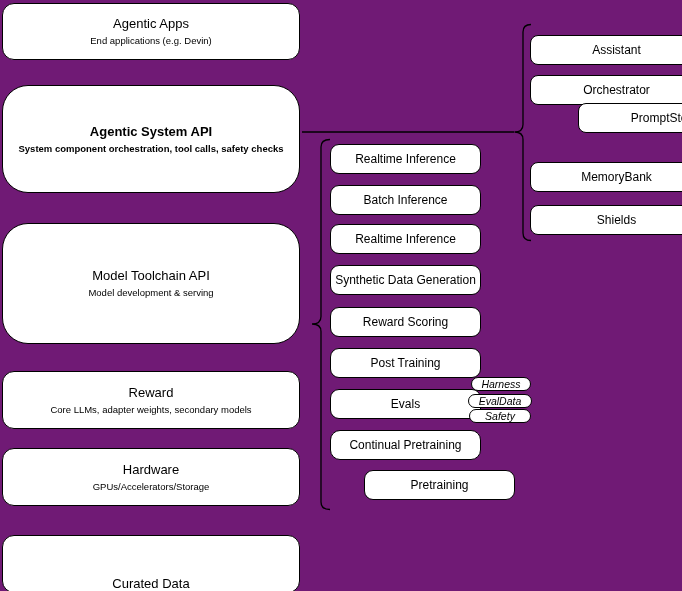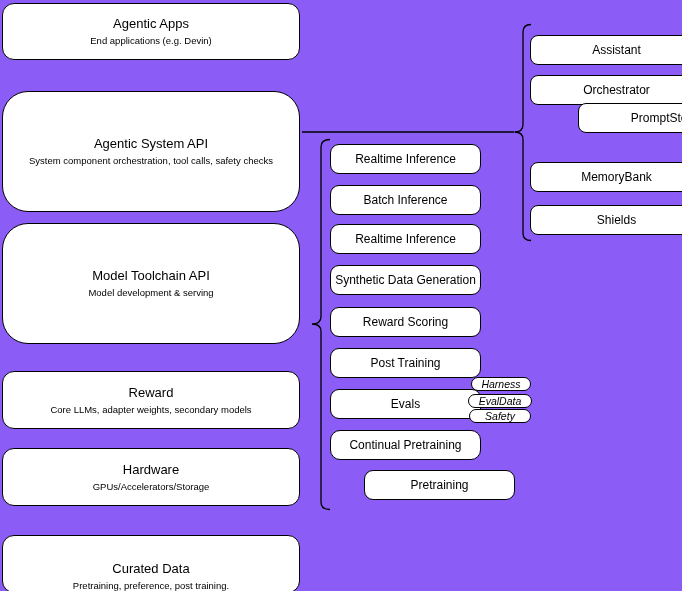--- a/index.html
+++ b/index.html
@@ -1,19 +1,19 @@
 <!DOCTYPE html>
 <html><head>
 <meta charset="utf-8">
 <style>
   html,body{margin:0;padding:0;background:#ffffff;}
   .canvas{
     position:relative;
     width:682px;height:591px;
-    background:#8b5cf6;
+    background:#701a75;
     font-family:"Liberation Sans", sans-serif;
     color:#000000;
     overflow:hidden;
   }
   .connectors{position:absolute;left:0;top:0;width:682px;height:591px;}
   .connectors path{fill:none;stroke:#000000;stroke-width:1.3px;}
 
   .node{
     position:absolute;
     background:#ffffff;
@@ -24,21 +24,21 @@
     text-align:center;
   }
   .title{font-size:13px;line-height:16px;}
   .subtitle{font-size:9.5px;line-height:12px;margin-top:3px;}
 
   
   .lb{left:2px;width:298px;}
   .lb-small{border-radius:12px;height:57px;}
   .lb-large{border-radius:26px;}
   #b-apps{top:3px;}
-  #b-asa{top:91px;height:121px;}
+  #b-asa{top:85px;height:108px;font-weight:bold;}
   #b-mta{top:223px;height:121px;}
   #b-models{top:371px;height:58px;}
   #b-hw{top:448px;height:58px;}
   #b-data{top:535px;height:58px;justify-content:flex-end;}
 
   
   .mb{left:330px;width:151px;height:30px;border-radius:9px;font-size:12px;}
   #m-0{top:144px;} #m-1{top:185px;} #m-2{top:224px;}
   #m-3{top:265px;} #m-4{top:307px;} #m-5{top:348px;}
   #m-6{top:389px;} #m-7{top:430px;border-radius:10px;} #m-8{top:470px;margin-left:34px;}
@@ -86,21 +86,20 @@
   <div class="node lb lb-small" id="b-models">
     <div class="title">Reward</div>
     <div class="subtitle">Core LLMs, adapter weights, secondary models</div>
   </div>
   <div class="node lb lb-small" id="b-hw">
     <div class="title">Hardware</div>
     <div class="subtitle">GPUs/Accelerators/Storage</div>
   </div>
   <div class="node lb lb-small" id="b-data">
     <div class="title">Curated Data</div>
-    <div class="subtitle">Pretraining, preference, post training.</div>
   </div>
 
   <div class="node mb" id="m-0">
     <span>Realtime Inference</span>
   </div>
   <div class="node mb" id="m-1">
     <span>Batch Inference</span>
   </div>
   <div class="node mb" id="m-2">
     <span>Realtime Inference</span>

